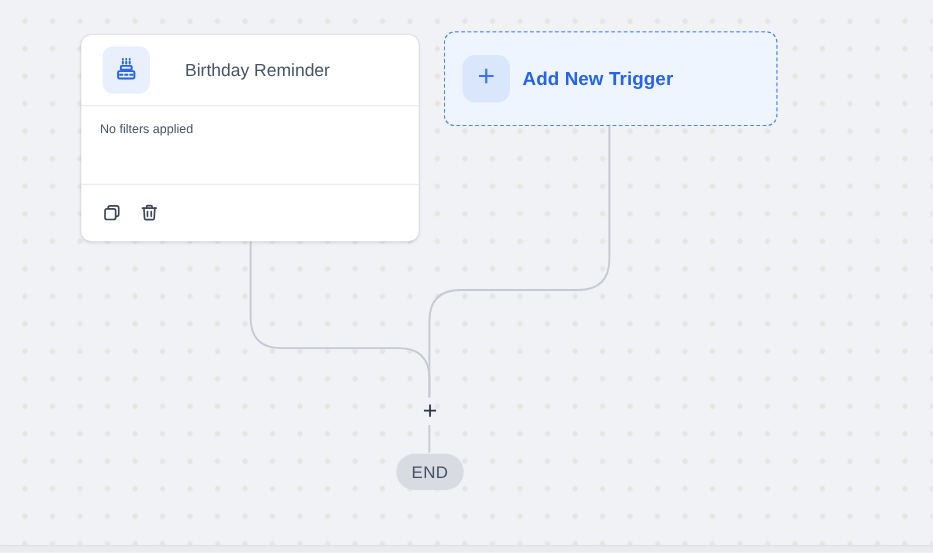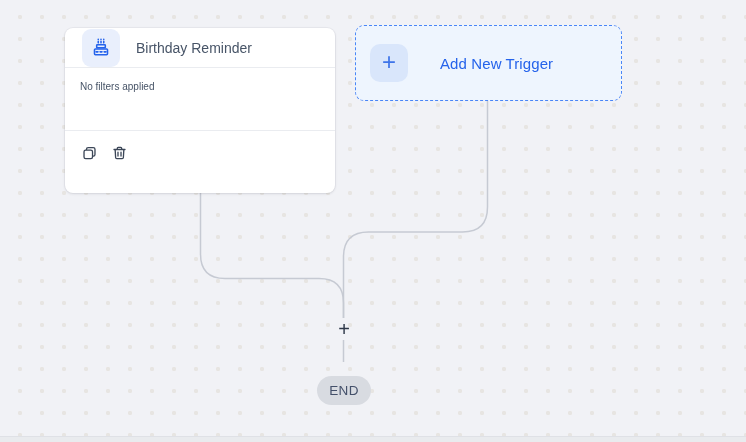--- a/index.html
+++ b/index.html
@@ -20,21 +20,21 @@
   .connectors path{fill:none;stroke:#c6cad3;stroke-width:1.5;}
 
   
   .trigger-card{
     position:absolute;left:65px;top:28px;width:270px;height:165px;
     background:#ffffff;border-radius:8px;
     box-shadow:0 1px 3px rgba(16,24,40,.10),0 0 0 1px rgba(16,24,40,.04);
     box-sizing:border-box;cursor:pointer;
   }
   .card-header{
-    height:40px;display:flex;align-items:center;gap:16px;
+    height:57px;display:flex;align-items:center;gap:28px;
     padding:0 16px 0 17px;border-bottom:1px solid #eaecf0;box-sizing:border-box;
   }
   .icon-box{
     width:38px;height:38px;border-radius:9px;background:#e9effc;
     display:flex;align-items:center;justify-content:center;flex:0 0 auto;
   }
   .card-title{font-size:14px;color:#475467;}
   .card-body{
     height:63px;border-bottom:1px solid #eaecf0;box-sizing:border-box;
     padding:13px 16px 0 15px;font-size:10px;color:#475467;
@@ -51,30 +51,30 @@
     box-sizing:border-box;border:1.5px dashed #4a86f7;border-radius:9px;
     background:#eef5fe;display:flex;align-items:center;gap:10px;
     padding-left:14px;cursor:pointer;
   }
   .plus-box{
     width:38px;height:38px;border-radius:10px;background:#d9e6fb;
     display:flex;align-items:center;justify-content:center;flex:0 0 auto;
     color:#3e74e9;font-size:24px;font-weight:400;line-height:1;
   }
   .plus-box span{position:relative;top:-1px;}
-  .add-label{font-size:15px;font-weight:400;color:#2563eb;letter-spacing:.1px;margin-left:22px;}
+  .add-label{font-size:15px;font-weight:700;color:#2563eb;letter-spacing:.1px;}
 
   
   .merge-plus{
     position:absolute;left:333px;top:318px;width:22px;height:22px;
     display:flex;align-items:center;justify-content:center;
     color:#2d3748;font-size:20px;line-height:1;cursor:pointer;
   }
   .end-pill{
-    position:absolute;left:317px;top:376px;width:54px;height:29px;
+    position:absolute;left:317px;top:363px;width:54px;height:29px;
     background:#d8dbe1;border-radius:15px;
     display:flex;align-items:center;justify-content:center;
     font-size:13.5px;font-weight:500;color:#44506a;letter-spacing:.4px;
   }
   .bottom-edge{
     position:absolute;left:0;right:0;bottom:0;height:5px;
     background:#e9ebee;border-top:1px solid #dfe1e6;
   }
 </style>
 </head>

